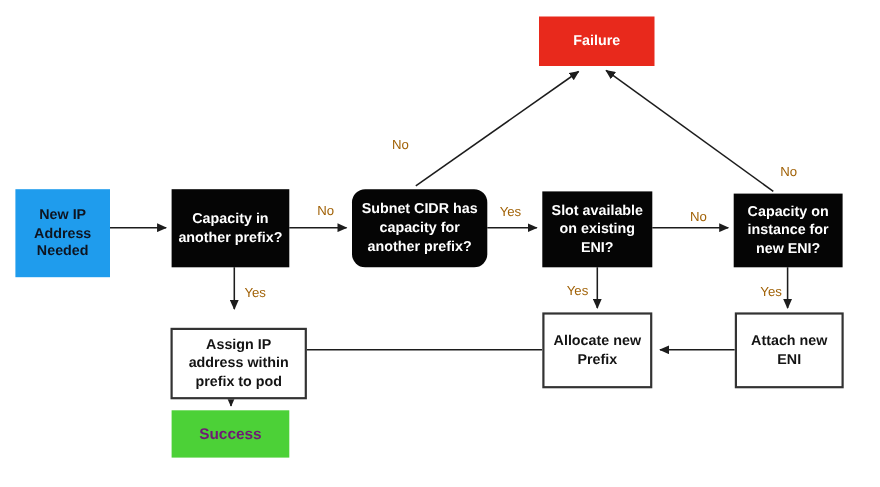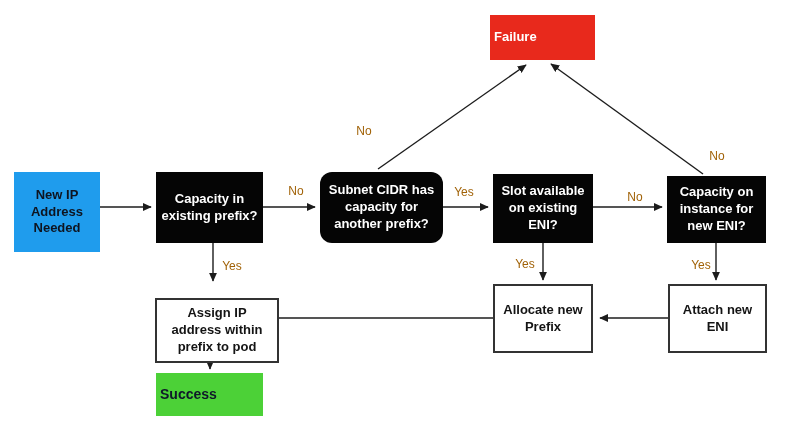--- a/index.html
+++ b/index.html
@@ -2,29 +2,29 @@
 <html><head>
 <meta charset="utf-8">
 <style>
   html,body{margin:0;padding:0;background:#ffffff;}
   .canvas{
     position:relative;width:800px;height:443px;background:#ffffff;
     font-family:"Liberation Sans",sans-serif;overflow:hidden;
   }
   .arrows{position:absolute;left:0;top:0;width:800px;height:443px;}
   .node{
-    position:absolute;display:flex;align-items:center;
+    position:absolute;display:flex;align-items:center;justify-content:center;
     text-align:center;font-weight:700;font-size:13px;line-height:1.3;
     box-sizing:border-box;padding:3px 4px;
   }
   .node--start{background:#1f9ced;color:#0e1420;}
   .node--decision{background:#050505;color:#ffffff;}
   .node--action{background:#ffffff;border:2px solid #333333;color:#141414;}
   .node--failure{background:#e8291c;color:#ffffff;}
-  .node--success{background:#4cd137;color:#0f172a;font-size:14px;}
+  .node--success{background:#4cd137;color:#701a75;font-size:14px;}
   .edge-label{
     position:absolute;transform:translateX(-50%);
     font-size:12px;font-weight:400;color:#a16207;white-space:nowrap;
   }
 </style>
 </head>
 <body>
 
 <div class="canvas">
 
@@ -46,21 +46,21 @@
     <line x1="668" y1="318" x2="600" y2="318" stroke="#1c1c1c" stroke-width="1.4" marker-end="url(#arrow)"></line>
     <line x1="493" y1="318" x2="270" y2="318" stroke="#1c1c1c" stroke-width="1.4" marker-end="url(#arrow)"></line>
     <line x1="210" y1="350" x2="210" y2="369" stroke="#1c1c1c" stroke-width="1.4" marker-end="url(#arrow)"></line>
   </svg>
 
   <div class="node node--start" style="left:14px;top:172px;width:86px;height:80px;">
     <span>New IP Address Needed</span>
   </div>
 
   <div class="node node--decision" style="left:156px;top:172px;width:107px;height:71px;">
-    <span>Capacity in existing prefix?</span>
+    <span>Capacity in another prefix?</span>
   </div>
 
   <div class="node node--decision" style="left:320px;top:172px;width:123px;height:71px;border-radius:12px;">
     <span>Subnet CIDR has capacity for another prefix?</span>
   </div>
 
   <div class="node node--decision" style="left:493px;top:174px;width:100px;height:69px;">
     <span>Slot available on existing ENI?</span>
   </div>
 

